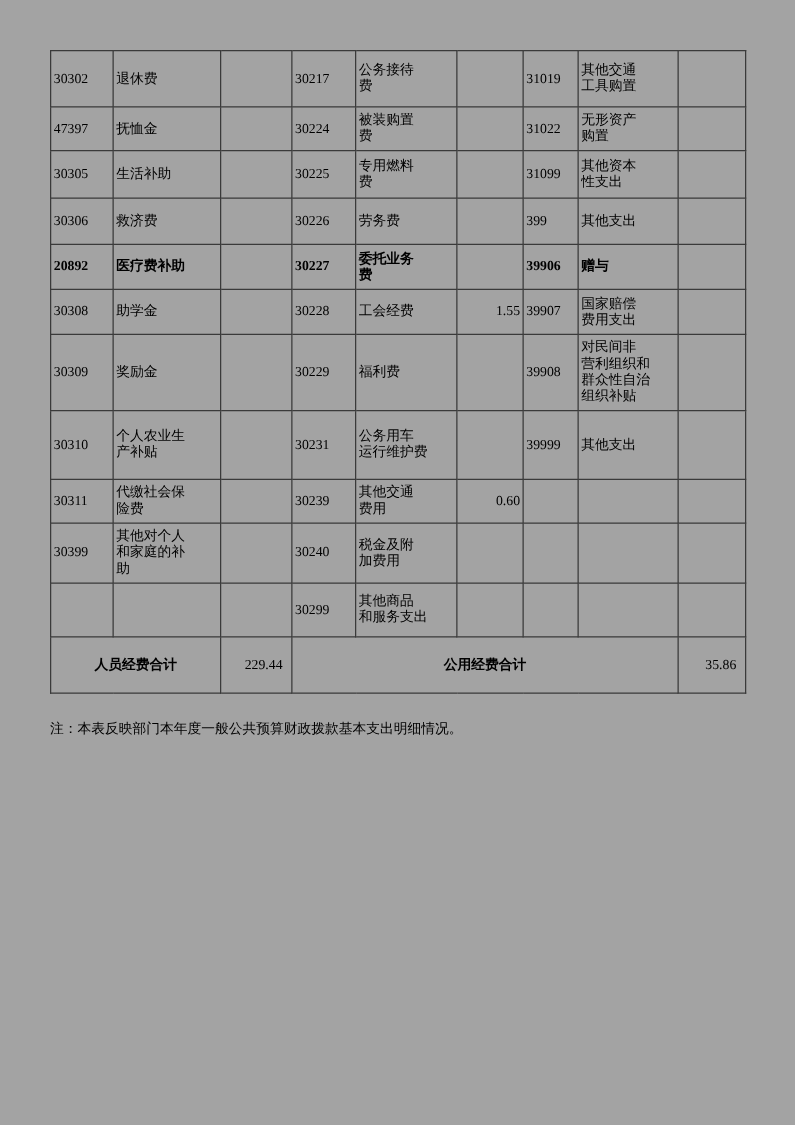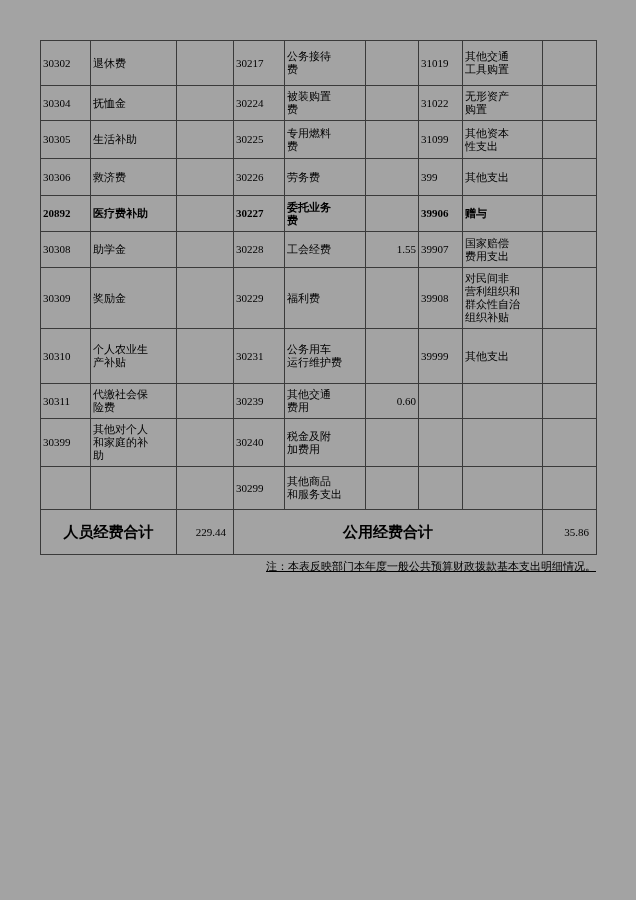--- a/index.html
+++ b/index.html
@@ -52,34 +52,33 @@
   tbody tr:nth-child(7)  { height: 37px; }
   tbody tr:nth-child(8)  { height: 55px; }
   tbody tr:nth-child(9)  { height: 35px; }
   tbody tr:nth-child(10) { height: 37px; }
   tbody tr:nth-child(11) { height: 43px; }
   tbody tr:nth-child(12) { height: 35px; font-weight: bold; }
   tr.footer-row { height: 35px; }
   tr.footer-row td.footer-label {
     text-align: center;
     font-weight: bold;
-    font-size: 15px;
+    font-size: 11px;
     white-space: normal;
   }
   tr.footer-row td.footer-amount {
     text-align: right;
     padding-right: 7px;
     padding-left: 12px;
   }
   .note {
-    margin-top: 4px;
+    margin-top: 21px;
     font-size: 11px;
     line-height: 15px;
-    text-align: right;
-    text-decoration: underline;
+    text-align: left;
   }
 </style>
 </head>
 <body>
 
 <div class="page">
 
   <table class="budget">
     <colgroup>
       <col style="width:50px">
@@ -101,21 +100,21 @@
           <td class="cell-code col-3">30217</td>
           <td class="cell-name col-4">公务接待
 费</td>
           <td class="cell-amount col-5"></td>
           <td class="cell-code col-6">31019</td>
           <td class="cell-name col-7">其他交通
 工具购置</td>
           <td class="cell-amount col-8"></td>
         </tr>
         <tr>
-          <td class="cell-code col-0">30304</td>
+          <td class="cell-code col-0">47397</td>
           <td class="cell-name col-1">抚恤金</td>
           <td class="cell-amount col-2"></td>
           <td class="cell-code col-3">30224</td>
           <td class="cell-name col-4">被装购置
 费</td>
           <td class="cell-amount col-5"></td>
           <td class="cell-code col-6">31022</td>
           <td class="cell-name col-7">无形资产
 购置</td>
           <td class="cell-amount col-8"></td>

